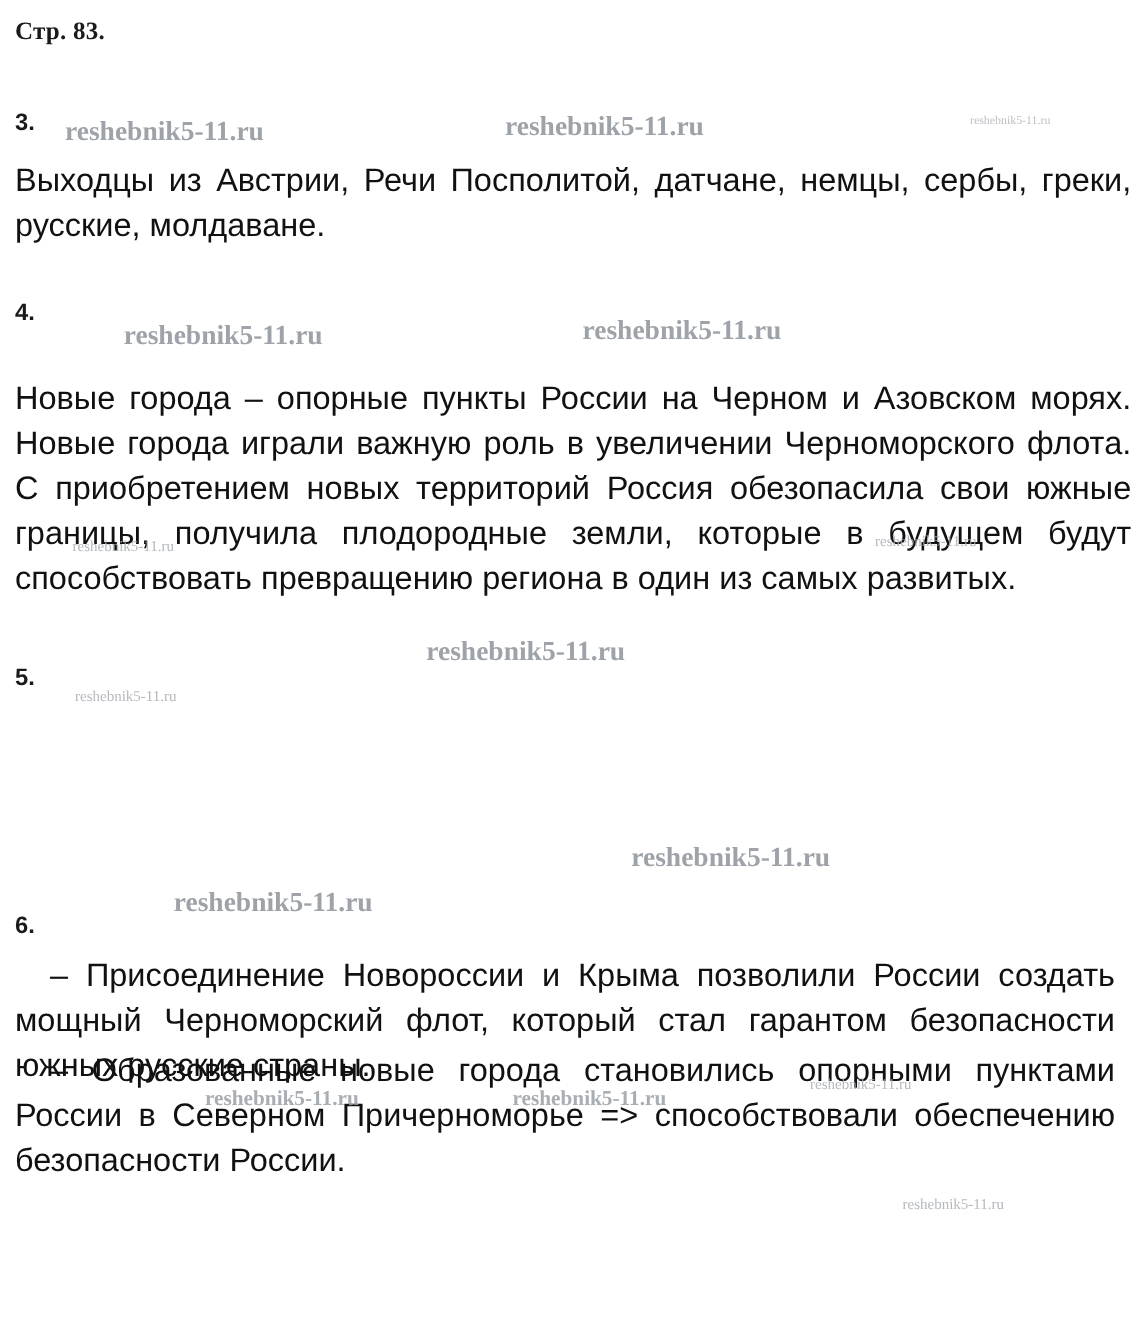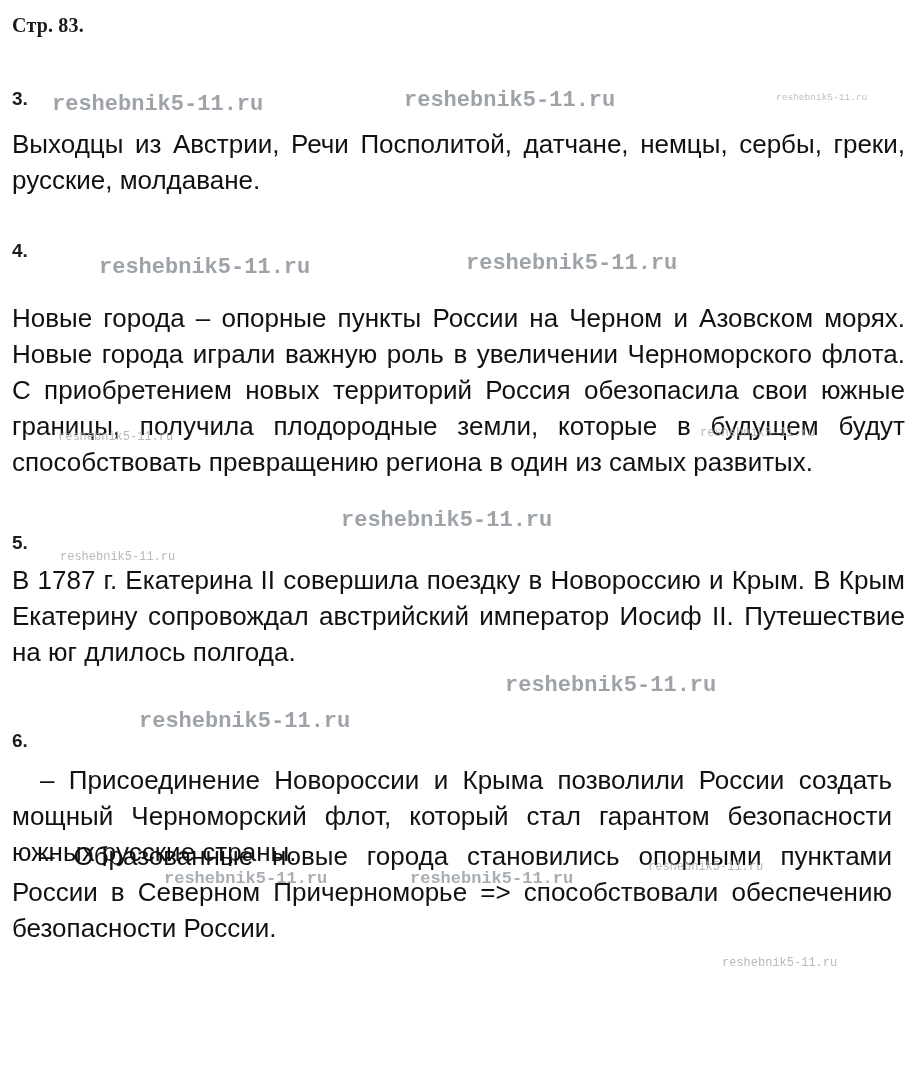--- a/index.html
+++ b/index.html
@@ -42,21 +42,21 @@
     position: absolute;
     font-size: 26px;
     line-height: 36px;
     text-align: justify;
     text-justify: inter-word;
     color: #111;
   }
   
   .wm {
     position: absolute;
-    font-family: Liberation Mono, monospace;
+    font-family: Liberation Serif, serif;
     color: #9aa0a6;
     white-space: nowrap;
     pointer-events: none;
     opacity: 0.85;
   }
   .wm.big {
     font-size: 22px;
     font-weight: bold;
     color: #8d9399;
   }
@@ -83,21 +83,20 @@
 
   <div class="page-header">Стр. 83.</div>
 
   <div class="num" style="top: 88px;">3.</div>
   <div class="para" style="left: 12px; top: 126px; width: 893px;">Выходцы из Австрии, Речи Посполитой, датчане, немцы, сербы, греки, русские, молдаване.</div>
 
   <div class="num" style="top: 240px;">4.</div>
   <div class="para" style="left: 12px; top: 300px; width: 893px;">Новые города – опорные пункты России на Черном и Азовском морях. Новые города играли важную роль в увеличении Черноморского флота. С приобретением новых территорий Россия обезопасила свои южные границы, получила плодородные земли, которые в будущем будут способствовать превращению региона в один из самых развитых.</div>
 
   <div class="num" style="top: 532px;">5.</div>
-  <div class="para" style="left: 12px; top: 562px; width: 893px;">В 1787 г. Екатерина II совершила поездку в Новороссию и Крым. В Крым Екатерину сопровождал австрийский император Иосиф II. Путешествие на юг длилось полгода.</div>
 
   <div class="num" style="top: 730px;">6.</div>
   <div class="para" style="left: 12px; top: 762px; width: 880px; text-indent: 28px;">– Присоединение Новороссии и Крыма позволили России создать мощный Черноморский флот, который стал гарантом безопасности южных русские страны.</div>
   <div class="para" style="left: 12px; top: 838px; width: 880px; text-indent: 28px;">– Образованные новые города становились опорными пунктами России в Северном Причерноморье =&gt; способствовали обеспечению безопасности России.</div>
 
   <div class="wm big" style="left: 52px; top: 92px;">reshebnik5-11.ru</div>
   <div class="wm big" style="left: 404px; top: 88px;">reshebnik5-11.ru</div>
   <div class="wm tiny" style="left: 776px; top: 92px;">reshebnik5-11.ru</div>
 
   <div class="wm big" style="left: 99px; top: 255px;">reshebnik5-11.ru</div>

